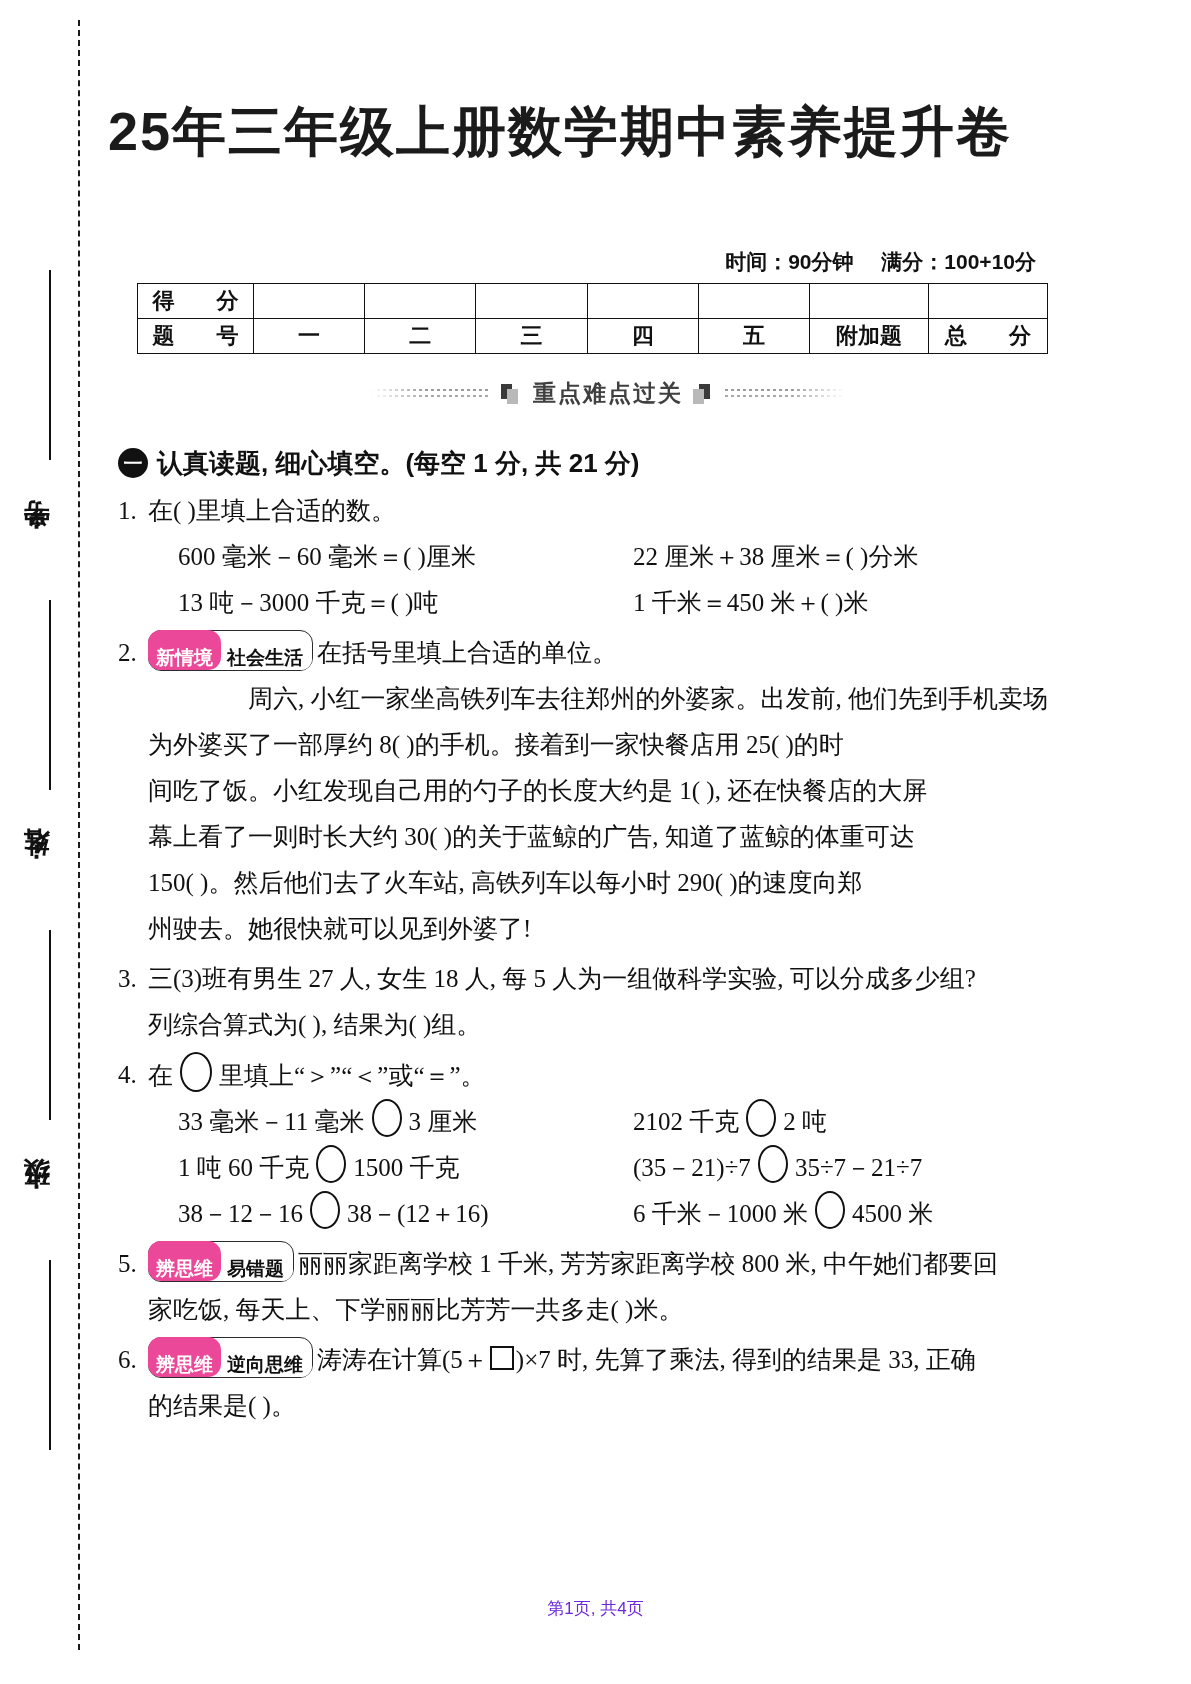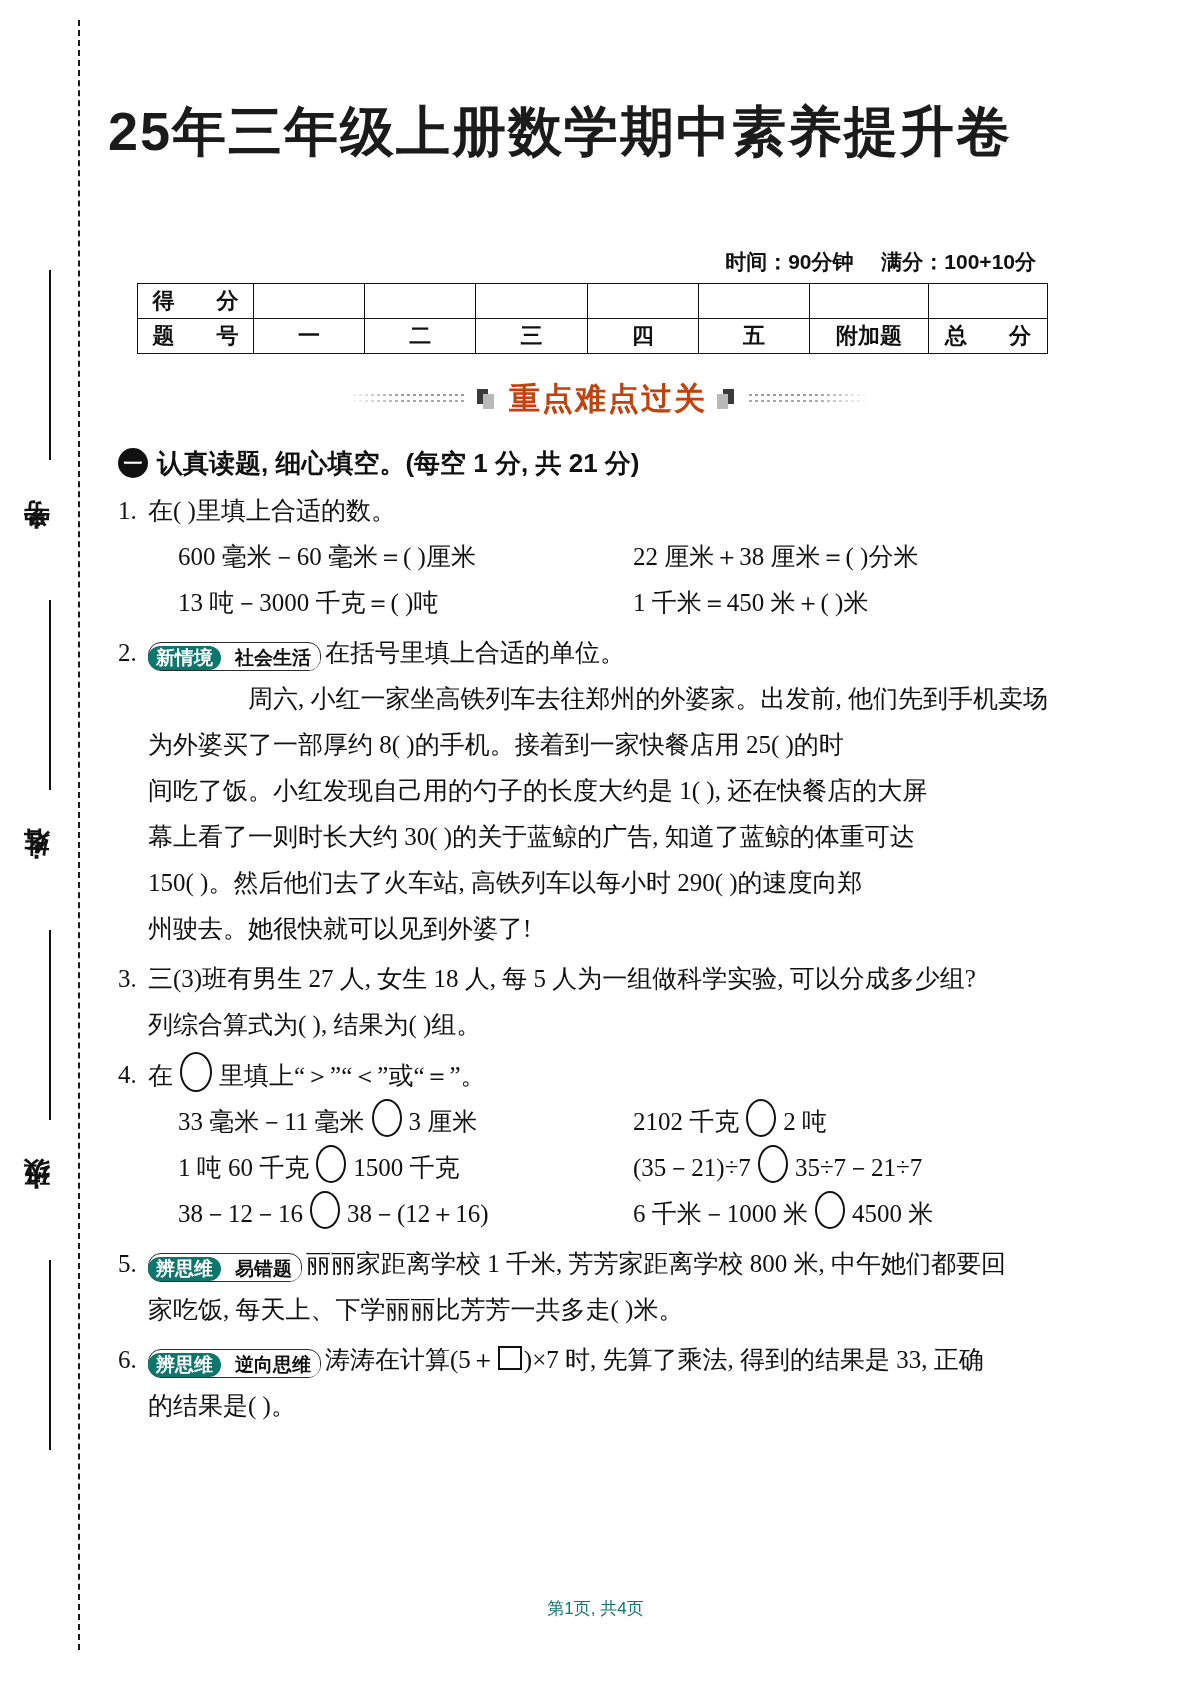--- a/index.html
+++ b/index.html
@@ -112,21 +112,21 @@
   }
   .banner .sq::before,.banner .sq::after{
     content:"";position:absolute;width:11px;height:15px;
   }
   .banner .sq::before{left:0;top:0;background:#3a3a3a;}
   .banner .sq::after{left:6px;top:5px;background:#b9b9b9;}
   .banner .sq.r::before{left:6px;}
   .banner .sq.r::after{left:0;top:5px;}
   .banner .btxt{
     font-family:"Liberation Sans","DejaVu Sans",sans-serif;
-    font-weight:bold;font-size:31px;letter-spacing:2px;color:#c2410c;
+    font-weight:bold;font-size:23px;letter-spacing:2px;color:#404040;
     white-space:nowrap;
   }
 
   
   .content{
     position:absolute;left:118px;top:440px;width:945px;
     font-size:25px;
     line-height:1.0;
   }
   .qsection-head{
@@ -160,24 +160,24 @@
     white-space:nowrap;
   }
   .indent2{padding-left:30px;}
   .cols{display:flex;}
   .cols .c1{width:455px;}
   .cols .c2{flex:1;}
 
   
   .tag-dark{
     display:inline-block;
-    background:#0f766e;color:#fff;
+    background:#ec4899;color:#fff;
     font-family:Liberation Sans, sans-serif;
     font-weight:bold;font-size:19px;
-    padding:2px 8px 3px 8px;
+    padding:18px 8px 3px 8px;
     border-radius:11px;
     vertical-align:2px;
     letter-spacing:0;
   }
   .tag-light{
     display:inline-block;
     background:#fff;color:#111;
     border:1.6px solid #2a2a2a;
     font-family:"Liberation Sans","DejaVu Sans",sans-serif;
     font-weight:bold;font-size:19px;
@@ -191,21 +191,21 @@
     border:1.6px solid #2a2a2a;
     border-radius:13px;
     padding:0;
     margin-right:4px;
     line-height:1;
     background:#fff;
     white-space:nowrap;
     vertical-align:-3px;
   }
   .tagwrap .tag-dark{border-radius:13px;margin:-1px 0 -1px -1px;vertical-align:0;}
-  .tagwrap .tag-light{border:none;margin-left:8px;vertical-align:0;padding:2px 9px 3px 6px;}
+  .tagwrap .tag-light{border:none;margin-left:0;vertical-align:0;padding:2px 9px 3px 6px;}
 
   .ocircle{
     display:inline-block;
     width:28px;height:36px;
     border:2px solid #111;
     border-radius:50%;
     vertical-align:-8px;
     margin:0 7px;
   }
   .ocircle.sm{width:26px;height:34px;vertical-align:-7px;}
@@ -215,21 +215,21 @@
     border:2px solid #111;
     vertical-align:-2px;
     margin:0 2px;
   }
 
   
   .footer{
     position:absolute;left:0;top:1597px;width:1191px;
     text-align:center;
     font-family:"Liberation Sans","DejaVu Sans",sans-serif;
-    font-size:17px;color:#0f766e;
+    font-size:17px;color:#6d28d9;
   }
 </style>
 </head>
 <body>
 
 <div class="page">
 
   <div class="margin-strip">
     <div class="cutline"></div>
 

